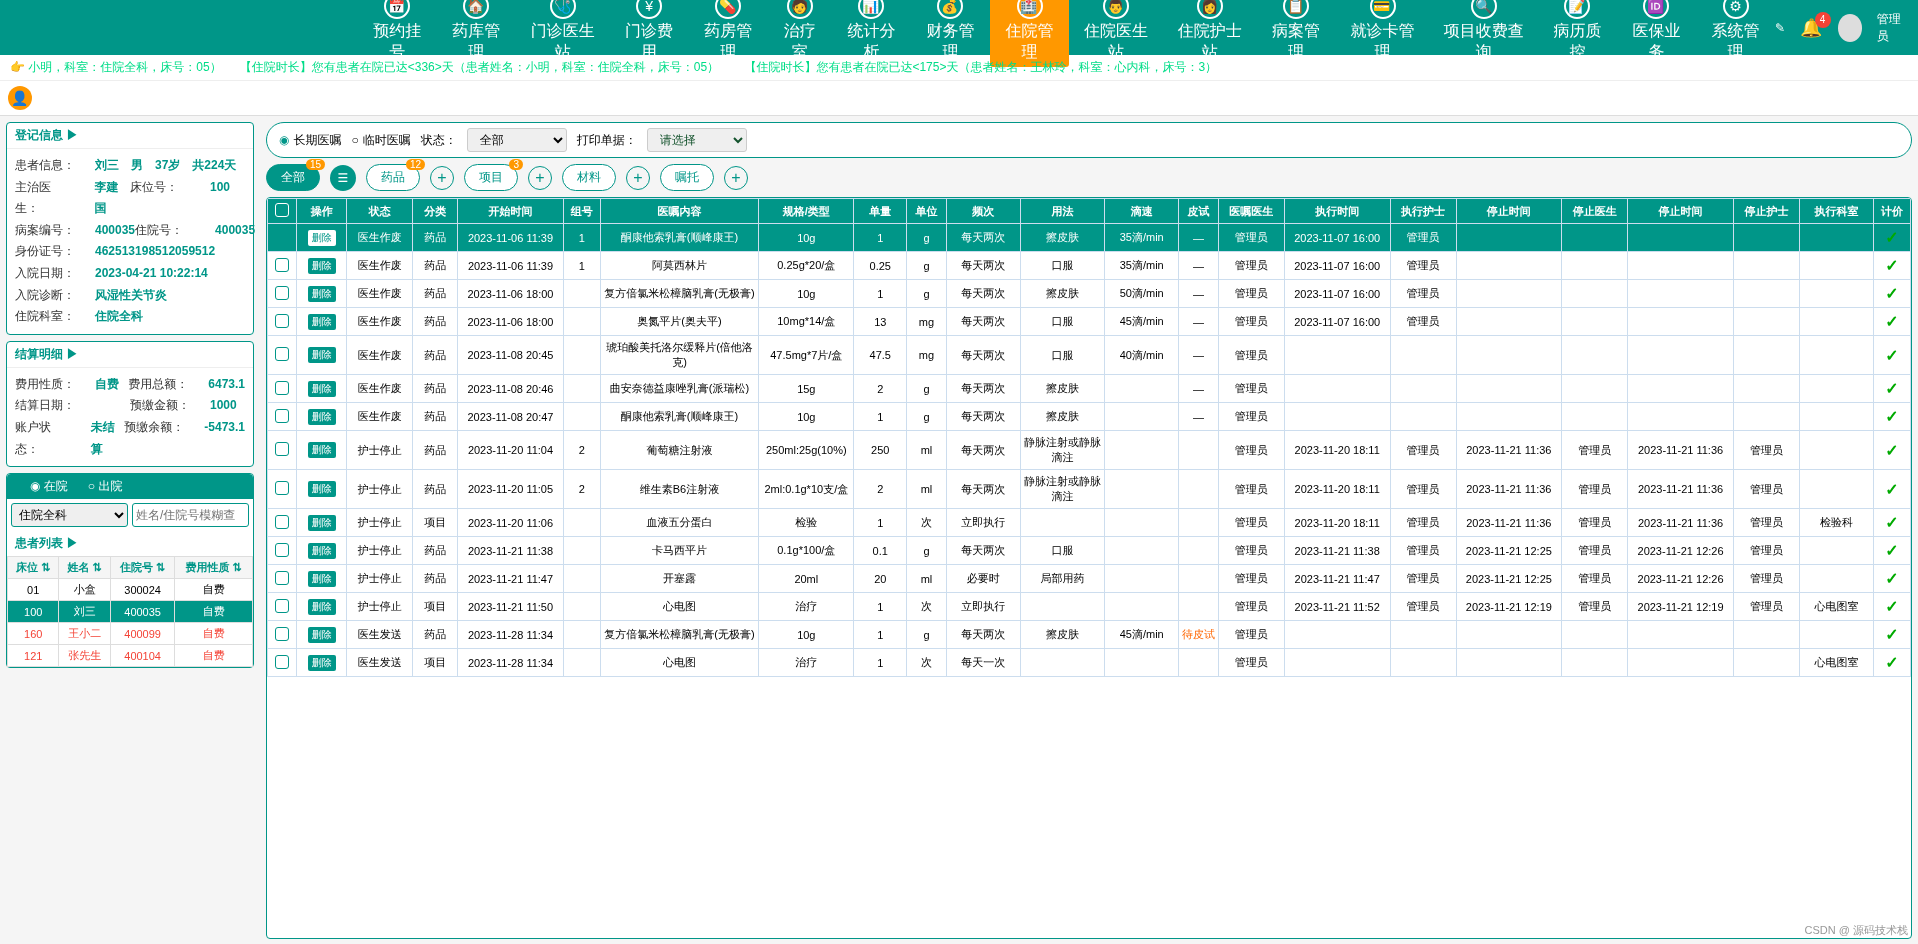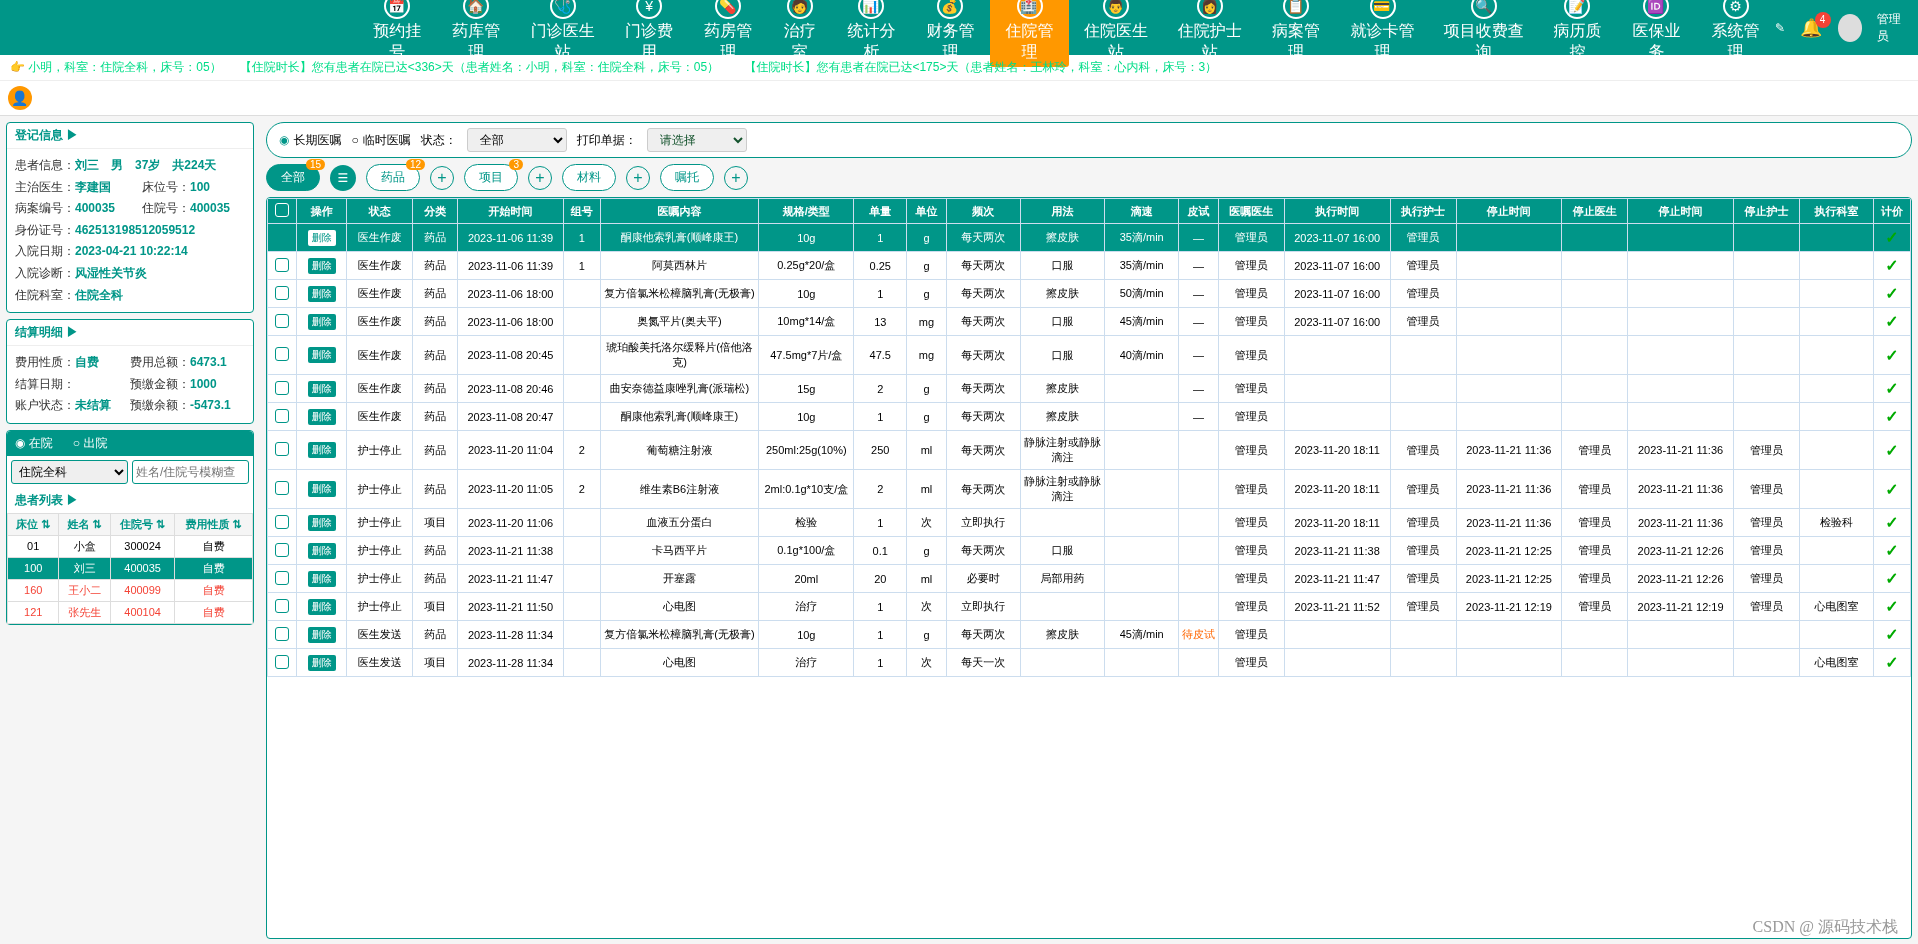--- a/index.html
+++ b/index.html
@@ -18,24 +18,24 @@
 .marquee .orange { color:#ff9800; }
 .tabbar { display:flex; align-items:center; gap:6px; padding:5px 8px; background:#fff; border-bottom:1px solid #ddd; }
 .round-icon { width:24px; height:24px; border-radius:50%; background:#ff9800; color:#fff; display:flex; align-items:center; justify-content:center; font-size:14px; }
 .tab-btn { padding:4px 12px; border:1px solid #009688; border-radius:3px; color:#009688; background:#fff; cursor:pointer; }
 .tab-btn.active { background:#009688; color:#fff; }
 .layout { display:flex; height:calc(100vh - 115px); }
 .sidebar { width:260px; padding:6px; overflow:auto; }
 .panel { border:1px solid #009688; border-radius:4px; margin-bottom:6px; background:#fff; }
 .panel-title { color:#009688; font-weight:bold; padding:4px 8px; border-bottom:1px solid #eee; }
 .panel-body { padding:6px 8px; line-height:1.8; }
-.panel-body span.teal { color:#009688; font-weight:bold; }
+.panel-body span.teal { color:#009688; font-weight:bold;margin-left:20px; }
 .kv { display:flex; }
-.kv > div:first-child { width:60px; color:#333;text-align:right; }
-.radio-row { background:#009688; color:#fff; padding:4px 8px; border-radius:4px 4px 0 0; display:flex; gap:20px; }
+.kv > div:first-child { width:60px; color:#333; }
+.radio-row { background:#009688; color:#fff; padding:4px 23px; border-radius:4px 4px 0 0; display:flex; gap:20px; }
 .search-row { display:flex; gap:4px; padding:4px; }
 .search-row select, .search-row input { border:1px solid #009688; padding:3px; border-radius:3px; flex:1; min-width:0; }
 .plist-header { color:#009688; font-weight:bold; padding:4px 8px; }
 .ptable { width:100%; border-collapse:collapse; }
 .ptable th, .ptable td { border:1px solid #ddd; padding:3px 4px; text-align:center; font-size:11px; }
 .ptable th { background:#f5f5f5; color:#009688; }
 .ptable tr.sel { background:#009688; color:#fff; }
 .ptable td.red { color:#f44336; }
 .main { flex:1; padding:6px; overflow:hidden; display:flex; flex-direction:column; }
 .toolbar1 { border:1px solid #009688; border-radius:20px; padding:5px 12px; display:flex; align-items:center; gap:10px; margin-bottom:6px; background:#fff; }
@@ -51,21 +51,21 @@
 .grid-wrap { flex:1; overflow:auto; border:1px solid #009688; border-radius:4px; background:#fff; }
 .grid { width:100%; border-collapse:collapse; table-layout:fixed; }
 .grid th, .grid td { border:1px solid #cde; padding:4px 2px; text-align:center; font-size:11px; word-wrap:break-word; }
 .grid th { background:#009688; color:#fff; position:sticky; top:0;margin-top:20px; }
 .grid tr.hl { background:#009688; color:#fff; }
 .del-btn { background:#009688; color:#fff; font-size:10px; padding:1px 4px; border-radius:2px; border:none; cursor:pointer; }
 .grid tr.hl .del-btn { background:#fff; color:#009688; }
 .chk { width:14px; height:14px; border:1px solid #009688; border-radius:3px; display:inline-block; }
 .green-check { color:#0a0; font-size:16px; font-weight:bold; }
 .orange-txt { color:#ff6600; }
-.watermark { position:fixed; bottom:6px; right:20px; color:#999; font-size:16px;font-family:Liberation Serif, serif; }
+.watermark { position:fixed; bottom:6px; right:10px; color:#999; font-size:11px; }
 </style>
 </head>
 <body>
 
 <div class="topbar">
   <div style="width:370px"></div>
   <div class="nav-icons" id="nav">
       <div class="nav-item">
         <div class="nav-icon">📅</div>
         <div class="nav-label">预约挂号</div>

